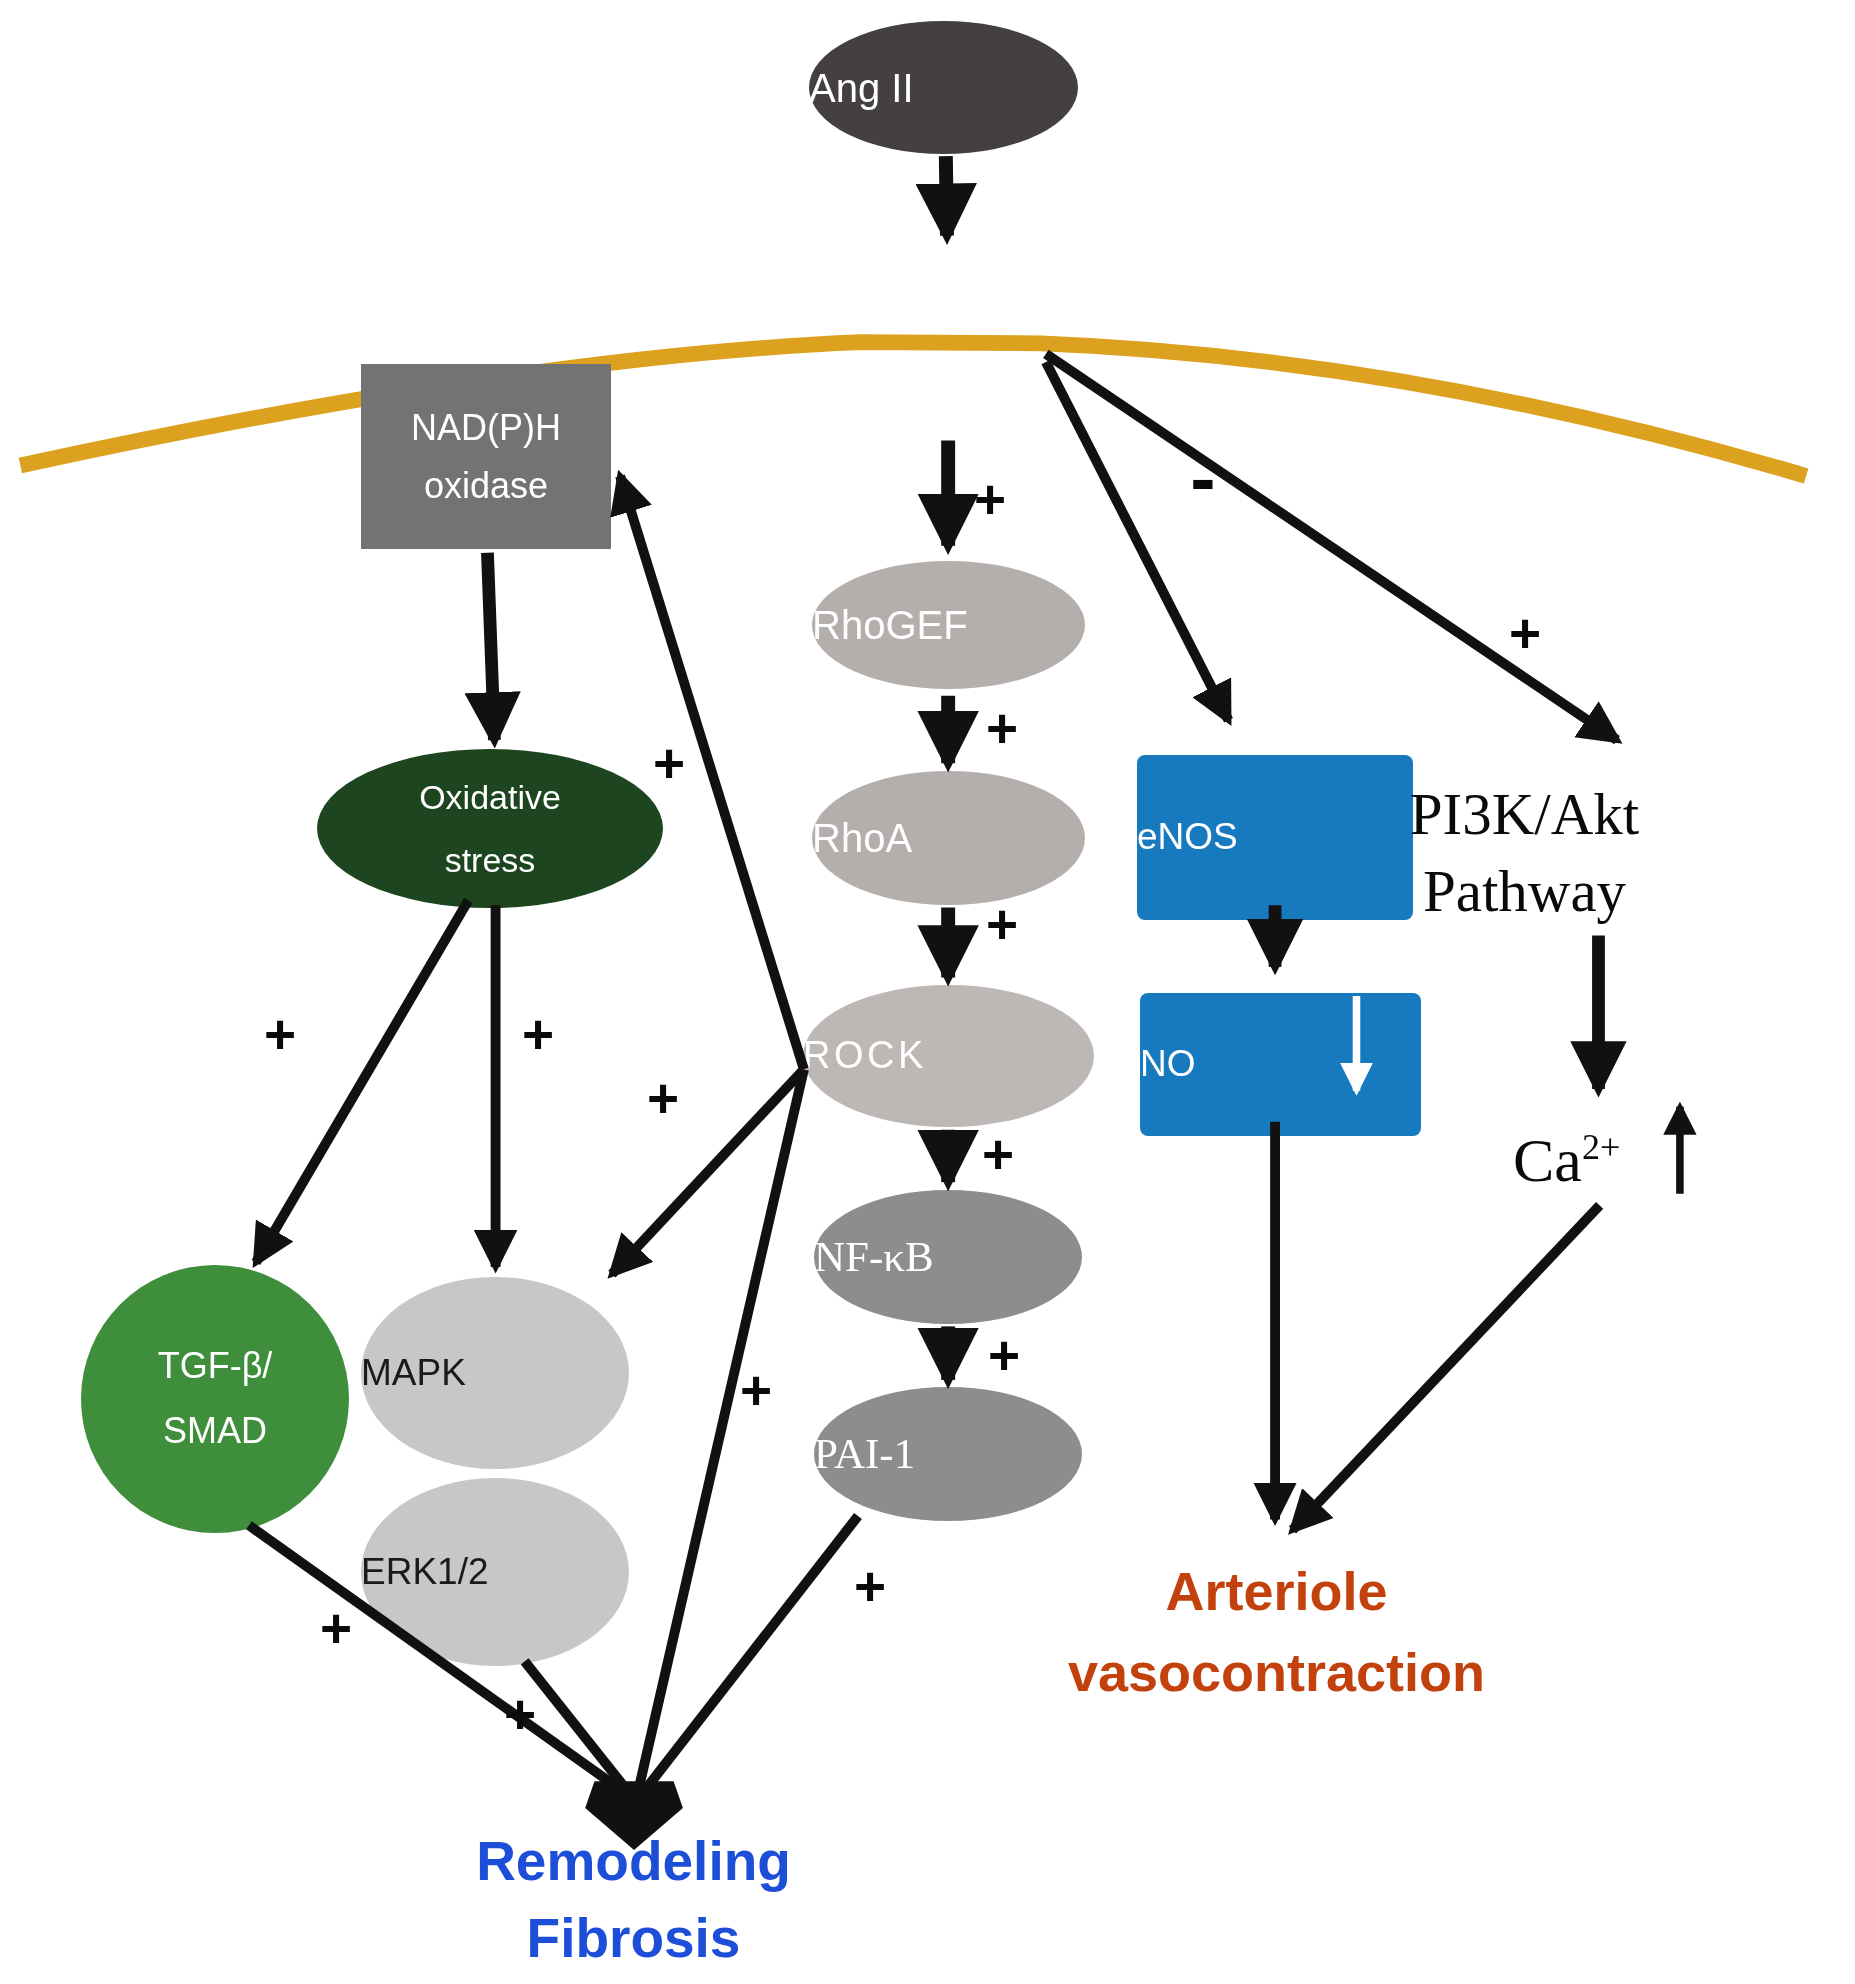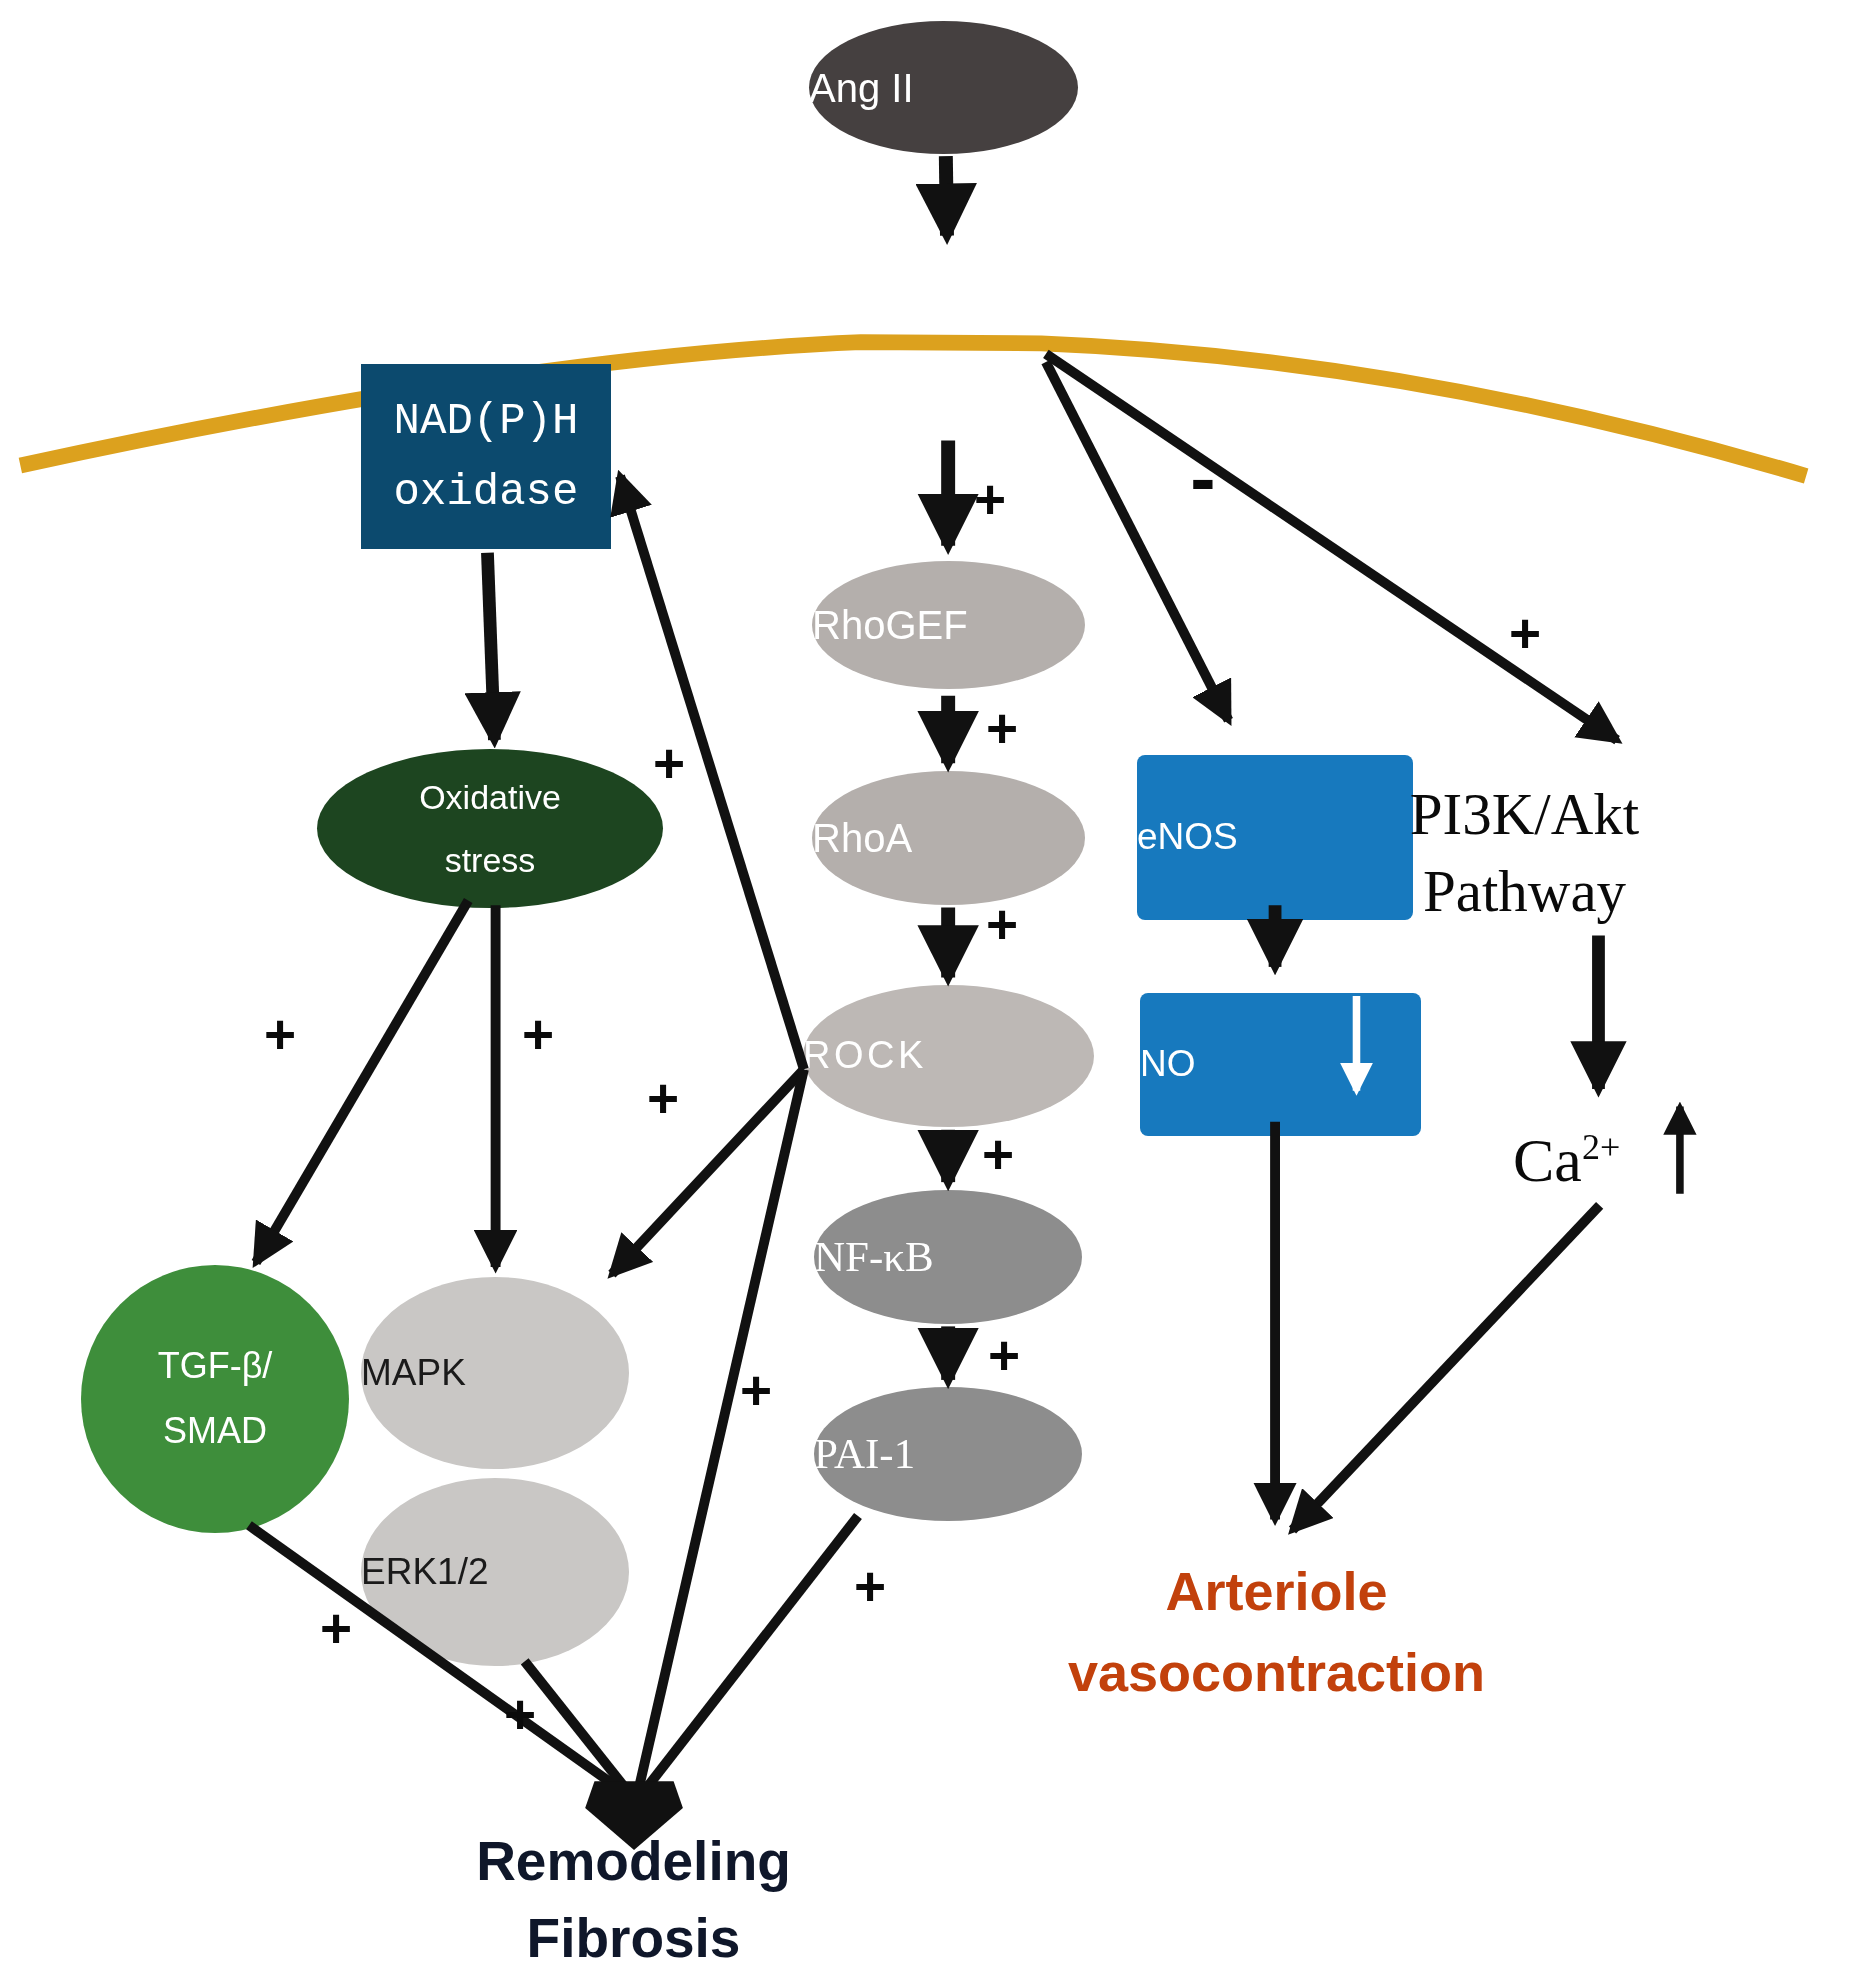--- a/index.html
+++ b/index.html
@@ -11,41 +11,41 @@
   .ellipse{border-radius:50%;}
   .rounded{border-radius:8px;margin-top:16px;}
   .stack{display:flex;flex-direction:column;align-items:center;justify-content:center;}
 
   
   #n-angii{left:809px;top:21px;width:269px;height:133px;background:#454040;font-size:40px;}
   #n-at1{left:859px;top:247px;width:180px;height:182px;
          background:linear-gradient(90deg,#2c7030 0 26%,#1d5c23 26% 36%,#bab7b4 36% 62%,#246a28 62% 72%,#2a80c8 72% 100%);}
   #n-at1 .label-box{position:absolute;left:9%;right:8%;top:25%;bottom:26%;background:#ffffff;
          display:flex;align-items:center;justify-content:center;color:#111;font-size:36px;}
-  #n-nadph{left:361px;top:364px;width:250px;height:185px;background:#0c4a6e;font-size:44px;line-height:1.6;font-family:Liberation Mono, monospace;}
+  #n-nadph{left:361px;top:364px;width:250px;height:185px;background:#737373;font-size:36px;line-height:1.6;}
   #n-oxid{left:317px;top:749px;width:346px;height:159px;background:#1d4520;font-size:34px;line-height:1.85;}
   #n-tgf{left:81px;top:1265px;width:268px;height:268px;background:#3e8e3b;font-size:36px;line-height:1.8;}
   #n-mapk{left:361px;top:1277px;width:268px;height:192px;background:#c9c7c5;color:#1a1a1a;font-size:37px;}
   #n-erk{left:361px;top:1478px;width:268px;height:188px;background:#c9c7c5;color:#1a1a1a;font-size:37px;}
   #n-rhogef{left:812px;top:561px;width:273px;height:128px;background:#b4afac;font-size:40px;}
   #n-rhoa{left:812px;top:771px;width:273px;height:134px;background:#b4afac;font-size:40px;}
   #n-rock{left:803px;top:985px;width:291px;height:142px;background:#bdb8b5;font-size:38px;letter-spacing:3.5px;}
   #n-nfkb{left:814px;top:1190px;width:268px;height:134px;background:#8d8d8d;font-family:"Liberation Serif",serif;font-size:43px;}
   #n-pai1{left:814px;top:1387px;width:268px;height:134px;background:#8d8d8d;font-family:Liberation Serif, serif;font-size:43px;}
   #n-enos{left:1137px;top:739px;width:276px;height:165px;background:#1779be;font-size:37px;}
   #n-no{left:1140px;top:977px;width:273px;height:143px;background:#1779be;font-size:37px;padding-right:8px;}
   #n-no .txt{margin-right:87px;}
   #n-pi3k{left:1350px;top:765px;width:349px;height:175px;color:#0a0a0a;
           font-family:"Liberation Serif",serif;font-size:59px;line-height:1.3;background:transparent;}
   #n-ca{left:1513px;top:1117px;width:169px;height:87px;color:#0a0a0a;
         font-family:"Liberation Serif",serif;font-size:62px;background:transparent;}
   #n-ca sup{font-size:36px;line-height:0;}
   #n-arteriole{left:1041px;top:1542px;width:471px;height:180px;color:#c2410c;
         font-weight:700;font-size:54px;line-height:1.5;background:transparent;}
-  #n-remodeling{left:401px;top:1824px;width:465px;height:151px;color:#0f172a;
+  #n-remodeling{left:401px;top:1824px;width:465px;height:151px;color:#1d4ed8;
         font-weight:700;font-size:55px;line-height:1.4;background:transparent;}
 
   
   .sign{position:absolute;transform:translate(-50%,-50%);color:#0a0a0a;
         font-weight:700;font-size:55px;line-height:1;}
   #s-at1-rhogef{left:990px;top:499px;}
   #s-at1-enos{left:1203px;top:478px;font-size:76px;}
   #s-at1-pi3k{left:1525px;top:633px;}
   #s-rhogef-rhoa{left:1002px;top:728px;}
   #s-rhoa-rock{left:1002px;top:924px;}

